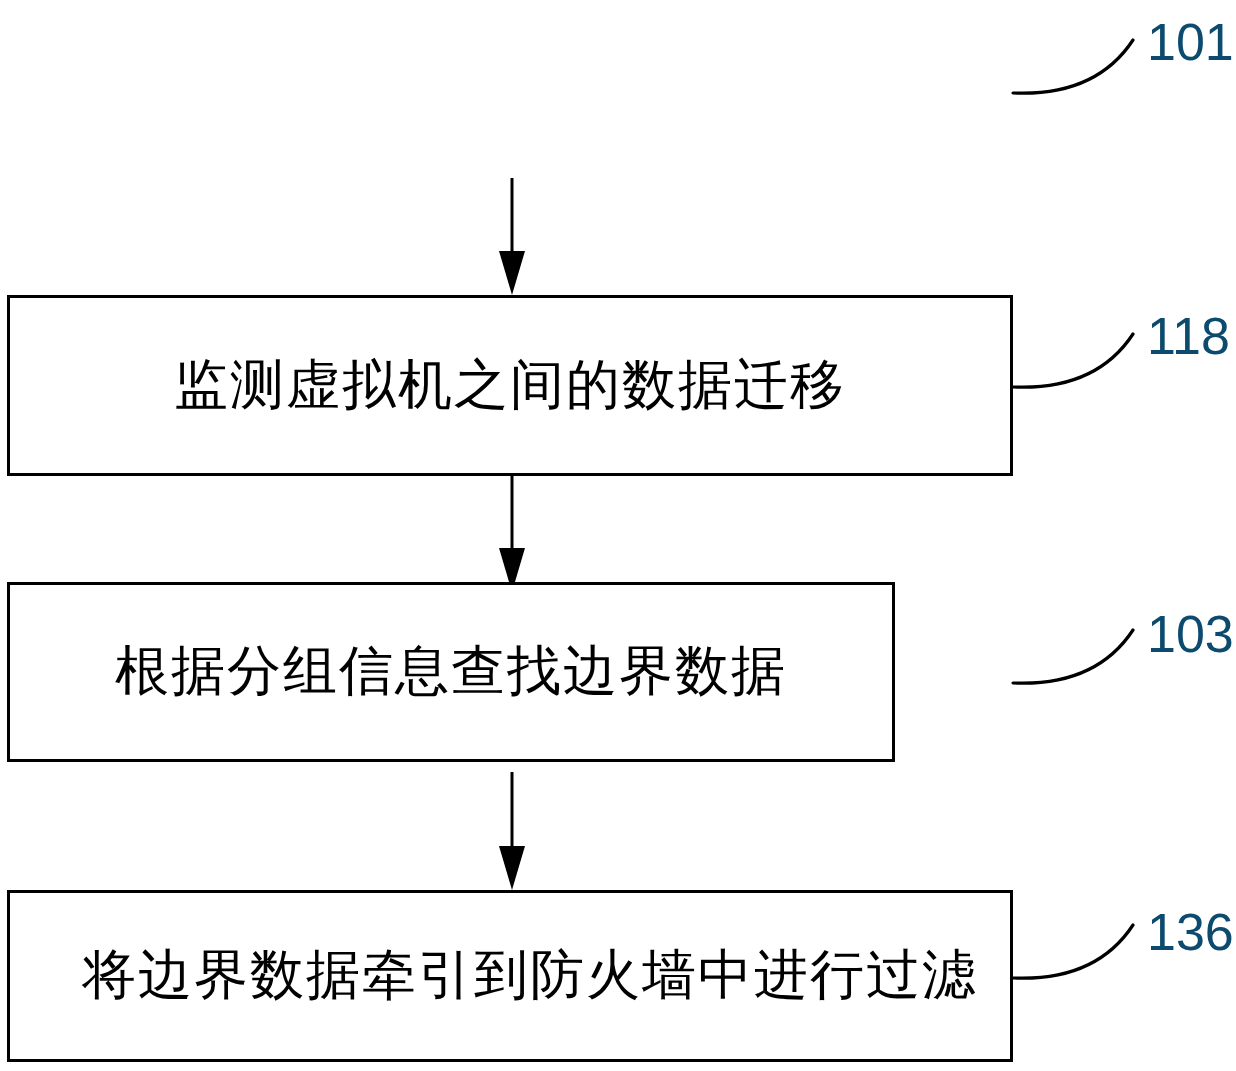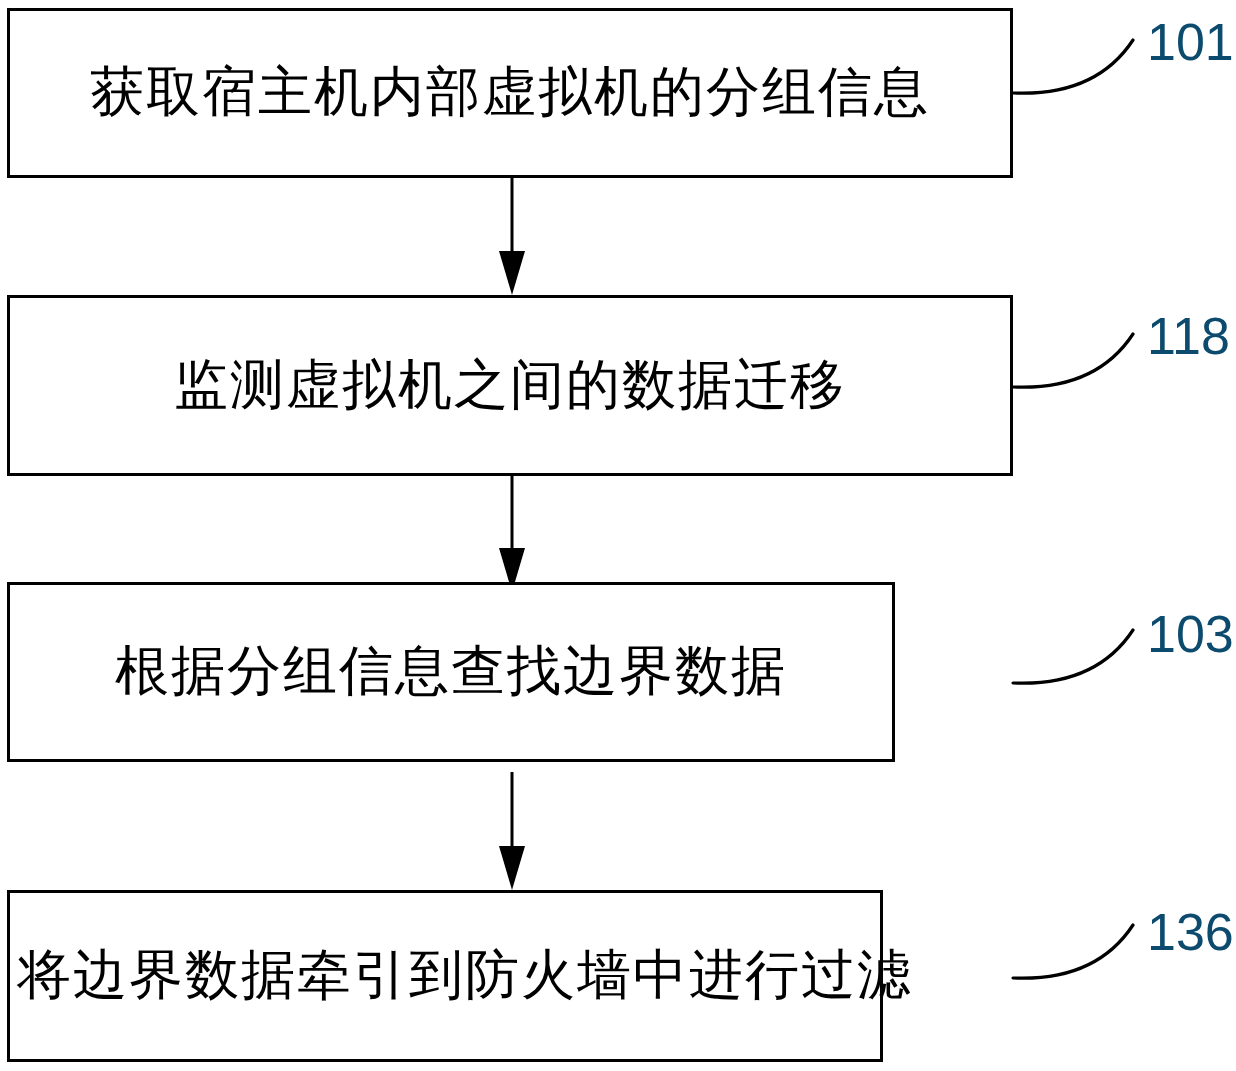--- a/index.html
+++ b/index.html
@@ -80,33 +80,30 @@
       <line x1="512" y1="772" x2="512" y2="868" stroke="#000000" stroke-width="3"></line>
       <path d="M 499 846 L 525 846 L 512 890 z" fill="#000000"></path>
     </g>
 
     <path d="M 1013 93 C 1058 95, 1104 84, 1133 40" fill="none" stroke="#000000" stroke-width="3.2" stroke-linecap="round"></path>
     <path d="M 1013 387 C 1058 389, 1104 378, 1133 334" fill="none" stroke="#000000" stroke-width="3.2" stroke-linecap="round"></path>
     <path d="M 1013 683 C 1058 685, 1104 674, 1133 630" fill="none" stroke="#000000" stroke-width="3.2" stroke-linecap="round"></path>
     <path d="M 1013 978 C 1058 980, 1104 969, 1133 925" fill="none" stroke="#000000" stroke-width="3.2" stroke-linecap="round"></path>
   </svg>
 
-  <div class="process-box" style="left:7px; top:8px; width:1006px; height:170px;">
-    <div class="box-text">获取宿主机内部虚拟机的分组信息</div>
-  </div>
   <div class="step-label" style="left:1147px; top:16px;">101</div>
 
   <div class="process-box" style="left:7px; top:295px; width:1006px; height:181px;">
     <div class="box-text">监测虚拟机之间的数据迁移</div>
   </div>
   <div class="step-label" style="left:1147px; top:310px;">118</div>
 
   <div class="process-box" style="left:7px; top:582px; width:888px; height:180px;">
     <div class="box-text">根据分组信息查找边界数据</div>
   </div>
   <div class="step-label" style="left:1147px; top:608px;">103</div>
 
-  <div class="process-box" style="left:7px; top:890px; width:876px; height:172px;padding-left:40px;">
+  <div class="process-box" style="left:7px; top:890px; width:1006px; height:172px;padding-left:40px;">
     <div class="box-text">将边界数据牵引到防火墙中进行过滤</div>
   </div>
   <div class="step-label" style="left:1147px; top:906px;">136</div>
 
 </div>
 
 </body></html>

